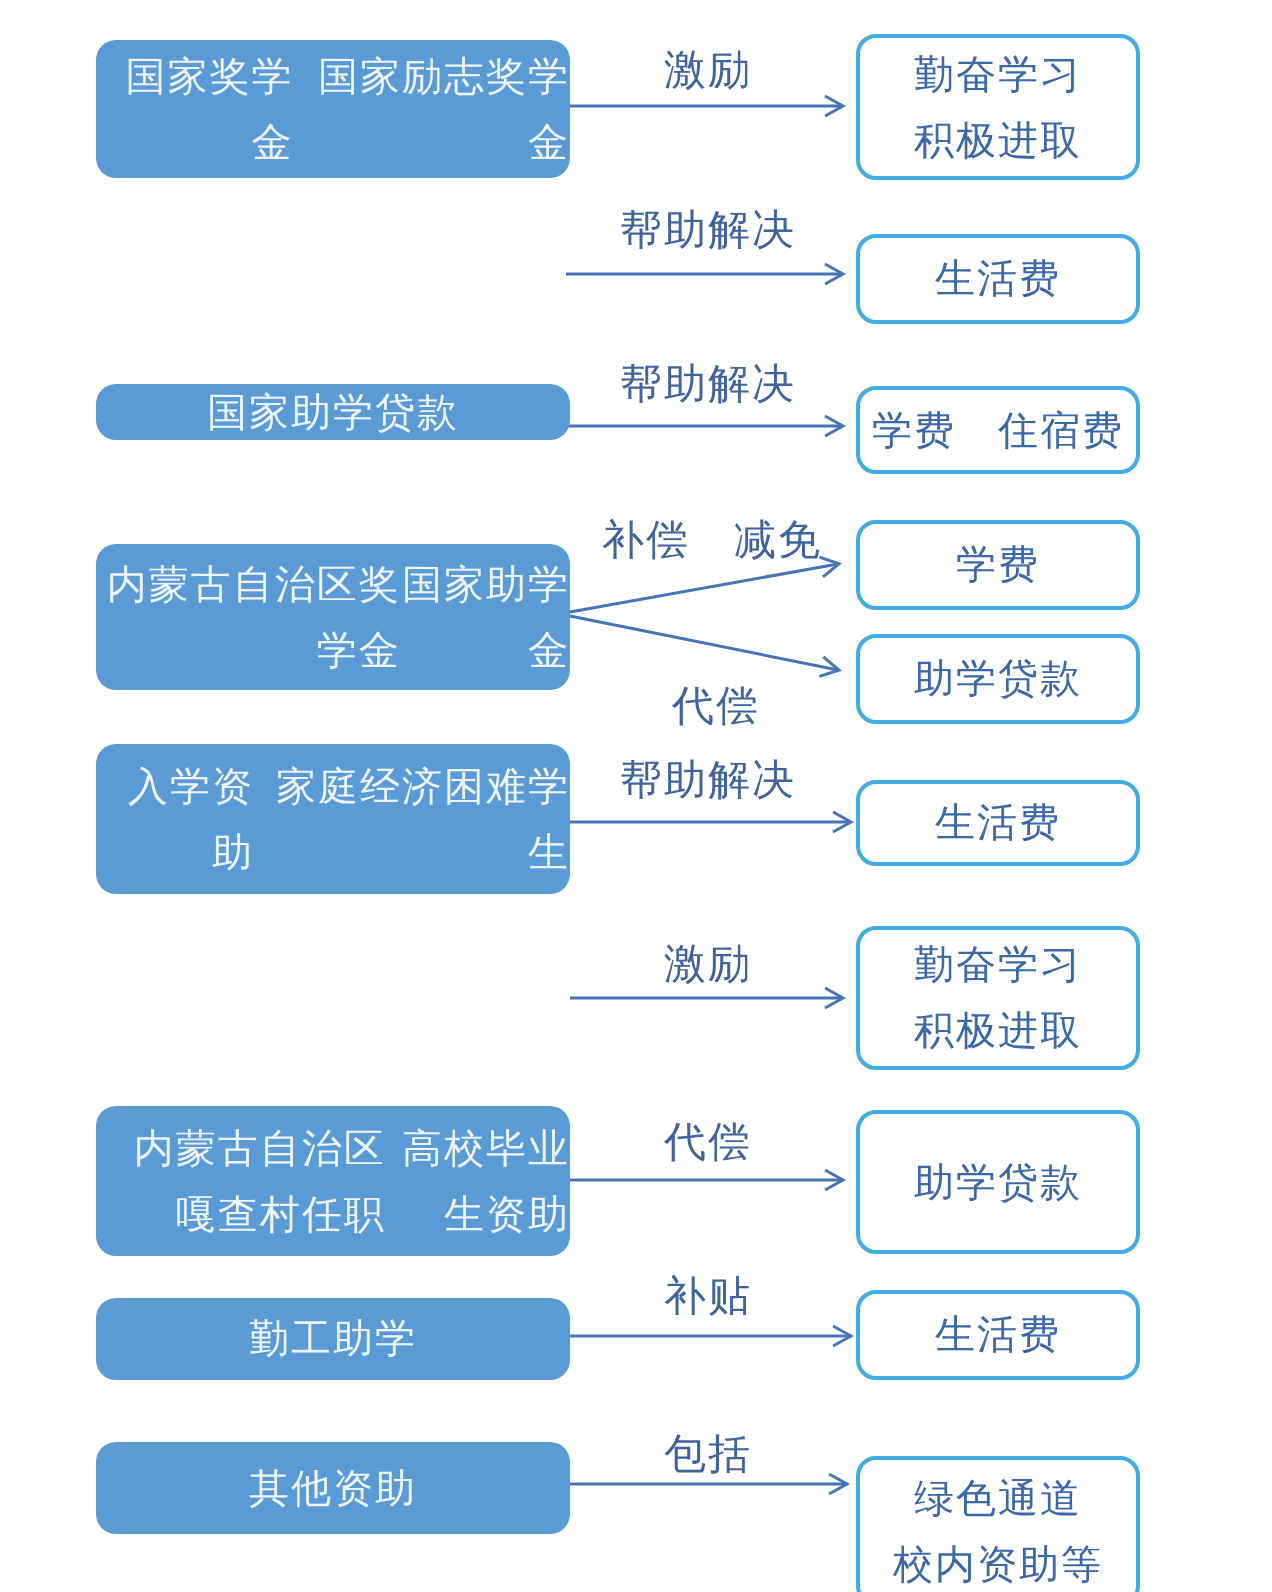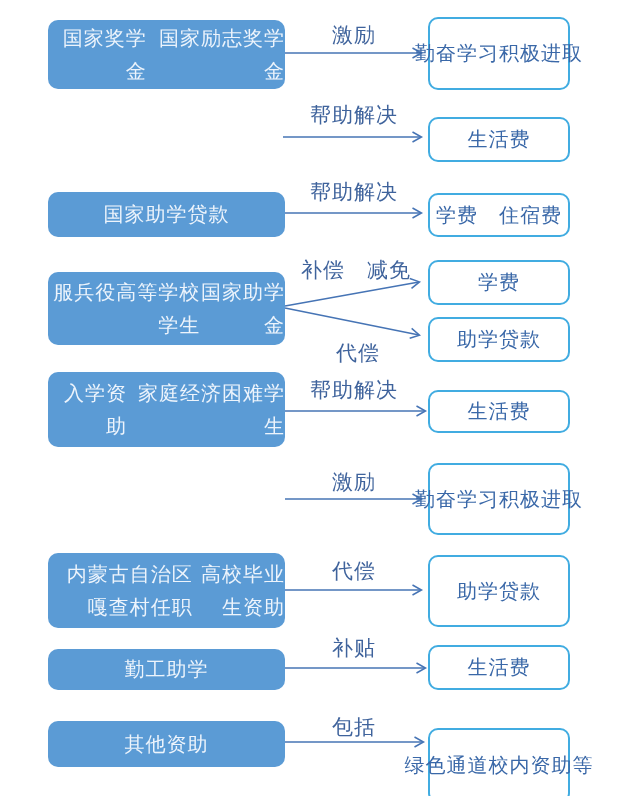--- a/index.html
+++ b/index.html
@@ -9,21 +9,21 @@
   }
   .src{
     position:absolute;left:48px;width:237px;box-sizing:border-box;
     background:#5B9BD5;border-radius:10px;color:#EDF4FC;
     display:flex;align-items:center;justify-content:center;
     font-size:20px;letter-spacing:1px;line-height:33px;text-align:right;
   }
   .tgt{
     position:absolute;left:428px;width:142px;box-sizing:border-box;
     background:#ffffff;border:2px solid #41ACE1;border-radius:10px;color:#3A68A8;
-    display:flex;align-items:center;justify-content:center;
+    display:flex;flex-direction:column;align-items:center;justify-content:center;
     font-size:20px;letter-spacing:1px;line-height:33px;text-align:center;white-space:nowrap;
   }
   .rel{
     position:absolute;transform:translateX(-50%);
     font-size:21px;color:#3F639C;letter-spacing:1px;white-space:nowrap;line-height:26px;
   }
   svg.connectors{position:absolute;left:0;top:0;width:636px;height:796px;pointer-events:none;}
 </style>
 </head>
 <body>
@@ -58,30 +58,30 @@
   <div class="tgt" style="top:17px;height:73px">
     <span>勤奋学习</span>
     <span>积极进取</span>
   </div>
 
   <div class="rel" style="left:354px;top:102px">帮助解决</div>
   <div class="tgt" style="top:117px;height:45px">
     <span>生活费</span>
   </div>
 
-  <div class="src" style="top:192px;height:45px">
+  <div class="src" style="top:192px;height:28px">
     <span>国家助学贷款</span>
   </div>
   <div class="rel" style="left:354px;top:179px">帮助解决</div>
   <div class="tgt" style="top:193px;height:44px">
     <span>学费　住宿费</span>
   </div>
 
   <div class="src" style="top:272px;height:73px">
-    <span>服兵役高等学校学生</span>
+    <span>内蒙古自治区奖学金</span>
     <span>国家助学金</span>
   </div>
   <div class="rel" style="left:356px;top:257px">补偿　减免</div>
   <div class="tgt" style="top:260px;height:45px">
     <span>学费</span>
   </div>
   <div class="rel" style="left:358px;top:340px">代偿</div>
   <div class="tgt" style="top:317px;height:45px">
     <span>助学贷款</span>
   </div>

